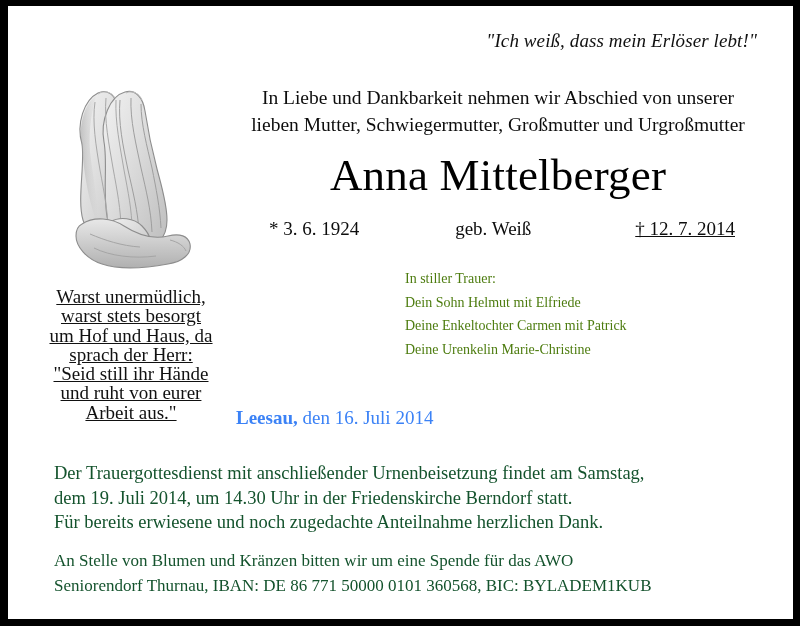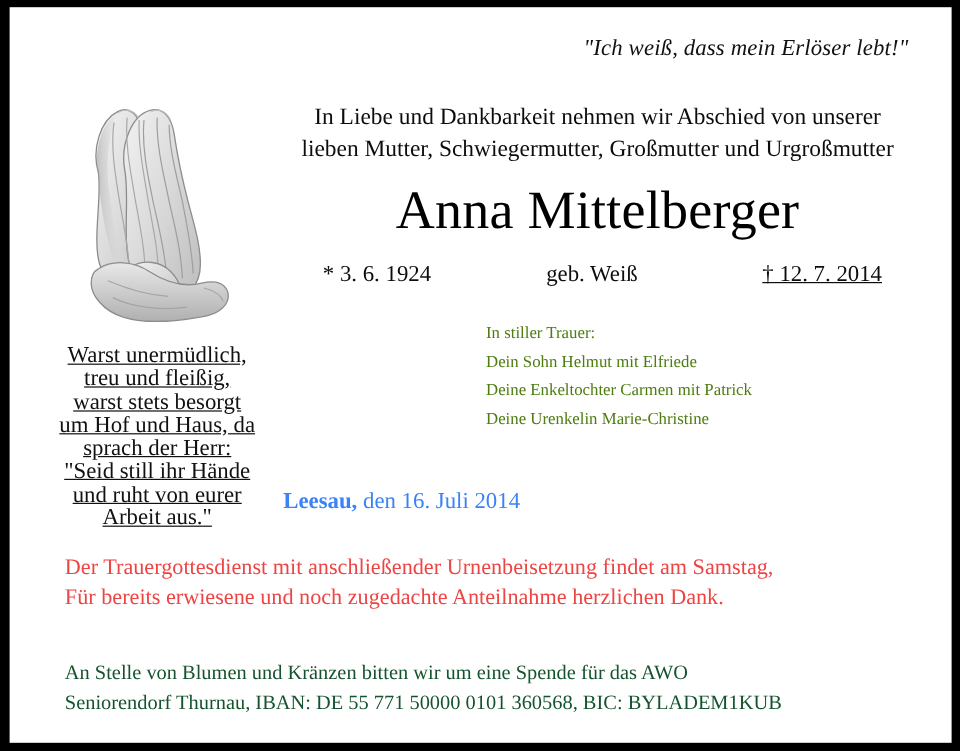--- a/index.html
+++ b/index.html
@@ -128,21 +128,21 @@
   .placedate .place { font-weight: bold; }
 
   
   .service {
     position: absolute;
     left: 46px;
     top: 455px;
     width: 710px;
     font-size: 18.5px;
     line-height: 24.5px;
-    color: #ef4444;
+    color: #14532d;
   }
 
   
   .donation {
     position: absolute;
     left: 46px;
     top: 543px;
     width: 720px;
     font-size: 17px;
     line-height: 24.5px;
@@ -218,21 +218,20 @@
     <div class="name">Anna Mittelberger</div>
 
     <div class="dates">
       <span class="d-birth">* 3. 6. 1924</span>
       <span class="d-maiden">geb. Weiß</span>
       <span class="d-death">† 12. 7. 2014</span>
     </div>
 
     <div class="poem">
       <div>Warst unermüdlich,</div>
-      <div>treu und fleißig,</div>
       <div>warst stets besorgt</div>
       <div>um Hof und Haus, da</div>
       <div>sprach der Herr:</div>
       <div>"Seid still ihr Hände</div>
       <div>und ruht von eurer</div>
       <div>Arbeit aus."</div>
     </div>
 
     <div class="mourners">
       <div>In stiller Trauer:</div>
@@ -241,22 +240,23 @@
       <div class="bold">Deine Urenkelin Marie-Christine</div>
     </div>
 
     <div class="placedate">
       <span class="place">Leesau,</span>
       <span>den 16. Juli 2014</span>
     </div>
 
     <div class="service">
       <div>Der Trauergottesdienst mit anschließender Urnenbeisetzung findet am Samstag,</div>
+      <div>dem 19. Juli 2014, um 14.30 Uhr in der Friedenskirche Berndorf statt.</div>
       <div>Für bereits erwiesene und noch zugedachte Anteilnahme herzlichen Dank.</div>
     </div>
 
     <div class="donation">
       <div>An Stelle von Blumen und Kränzen bitten wir um eine Spende für das AWO</div>
-      <div class="nowrap">Seniorendorf Thurnau, IBAN: DE 55 771 50000 0101 360568, BIC: BYLADEM1KUB</div>
+      <div class="nowrap">Seniorendorf Thurnau, IBAN: DE 86 771 50000 0101 360568, BIC: BYLADEM1KUB</div>
     </div>
 
   </div>
 </div>
 
 </body></html>

